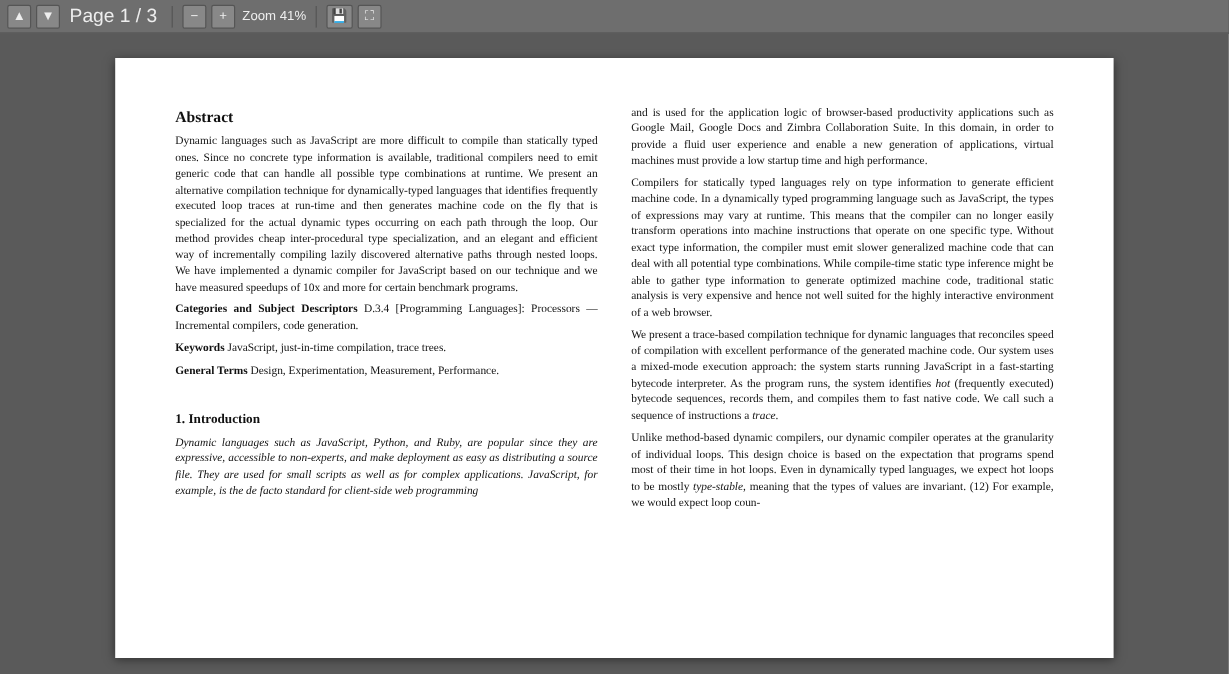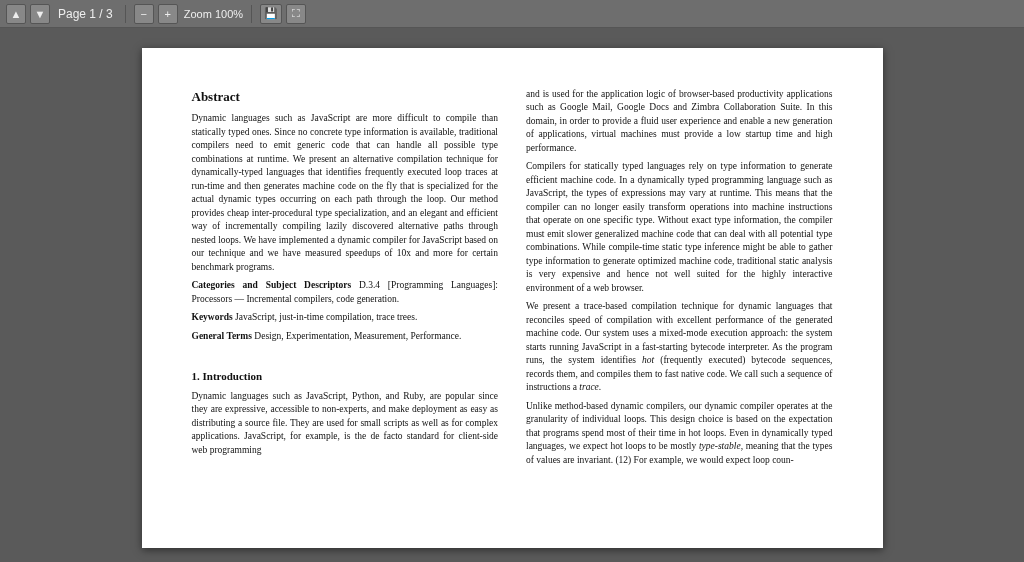--- a/index.html
+++ b/index.html
@@ -35,21 +35,21 @@
       cursor: pointer;
       display: flex;
       align-items: center;
       justify-content: center;
       padding: 0 3px;
       border-radius: 2px;
     }
 
     .page-info {
       color: #eee;
-      font-size: 12px;
+      font-size: 16px;
       margin: 0 4px;
     }
 
     .separator {
       width: 1px;
       height: 18px;
       background: #555;
       margin: 0 4px;
     }
 
@@ -65,21 +65,21 @@
       overflow: auto;
       display: flex;
       justify-content: center;
       padding: 20px 0;
       background: #5a5a5a;
     }
 
     
     #page {
       background: #fff;
-      width: 741px;
+      width: 832px;
       min-height: 500px;
       padding: 40px 50px;
       box-shadow: 0 2px 8px rgba(0,0,0,0.5);
     }
 
     
     .columns {
       display: flex;
       gap: 28px;
     }
@@ -112,33 +112,34 @@
       text-align: justify;
     }
 
     .bold-label {
       font-weight: bold;
     }
 
     em { }
 
     .intro-para {
+      font-style: italic;
     }
   </style>
 </head>
 <body>
 
 <div id="toolbar">
   <button class="toolbar-btn">▲</button>
   <button class="toolbar-btn">▼</button>
   <span class="page-info">Page 1 / 3</span>
   <div class="separator"></div>
   <button class="toolbar-btn">−</button>
   <button class="toolbar-btn">+</button>
-  <span class="zoom-label">Zoom 100%</span>
+  <span class="zoom-label">Zoom 41%</span>
   <div class="separator"></div>
   <button class="toolbar-btn">💾</button>
   <button class="toolbar-btn">⛶</button>
 </div>
 
 <div id="doc-area">
   <div id="page">
     <div class="columns">
 
       <div class="col">

